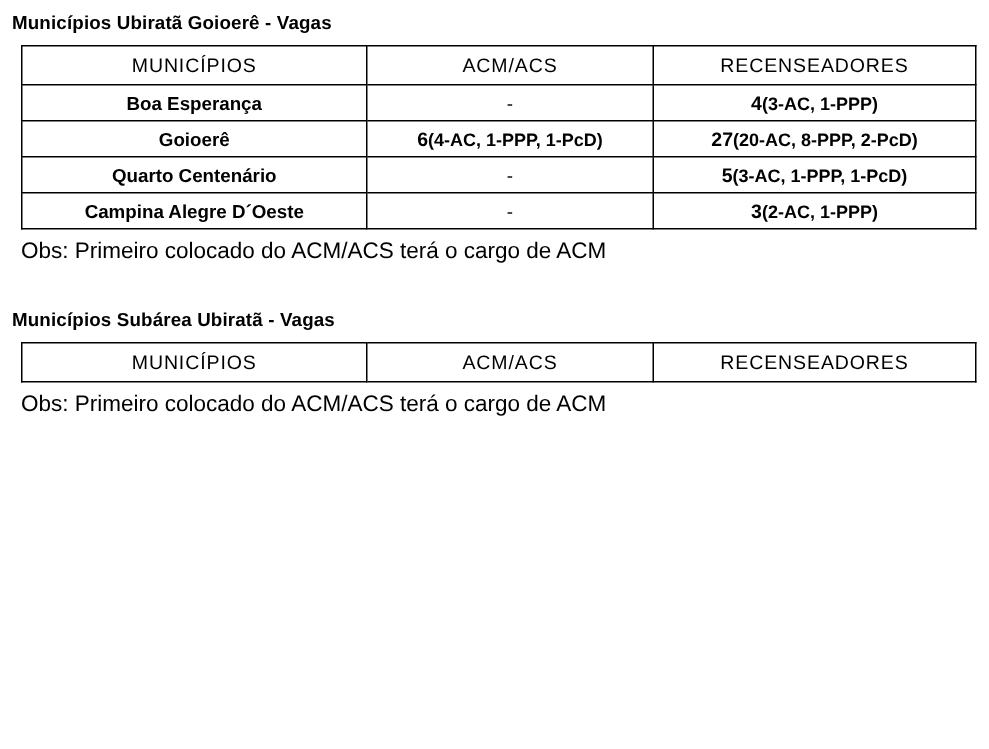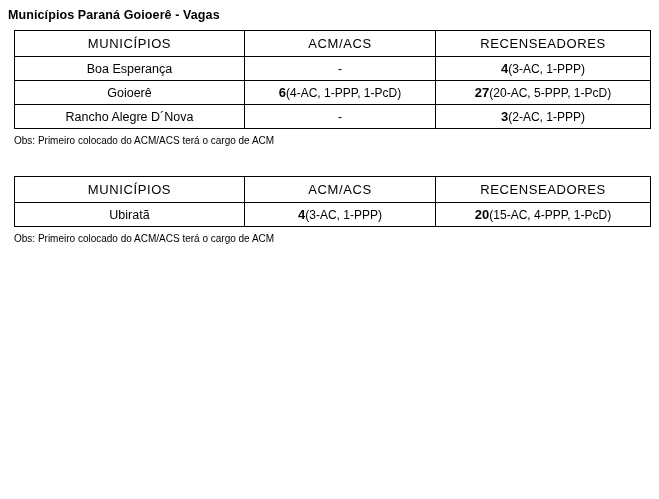--- a/index.html
+++ b/index.html
@@ -52,94 +52,95 @@
   }
   th.col-mun { width: 229px; }
   th.col-acm { width: 190px; }
   th.col-rec { width: 214px; }
   .hdr-acm, .hdr-rec {
     font-weight: bold;
     letter-spacing: 0.3px;
     margin-top: 39px;
   }
   .city {
-    font-weight: normal;
+    font-weight: bold;
     font-size: 12.5px;
   }
   .num {
     font-weight: bold;
     font-size: 13px;
   }
   .detail {
-    font-weight: normal;
+    font-weight: bold;
     font-size: 12px;
   }
   .dash {
     font-weight: normal;
     font-size: 12.5px;
   }
   .obs {
-    font-size: 10px;
+    font-size: 15px;
     margin: 6px 0 0 14px;
   }
   .gap {
     height: 30px;
   }
 </style>
 </head>
 <body>
 
 <div class="page">
 
   <div class="section">
-    <div class="section-title">Municípios Paraná Goioerê - Vagas</div>
+    <div class="section-title">Municípios Ubiratã Goioerê - Vagas</div>
     <table class="vagas">
       <thead>
         <tr>
           <th class="col-mun">MUNICÍPIOS</th>
           <th class="col-acm hdr-acm">ACM/ACS</th>
           <th class="col-rec hdr-rec">RECENSEADORES</th>
         </tr>
       </thead>
       <tbody>
         <tr>
           <td class="city">Boa Esperança</td>
           <td><span class="num"></span><span class="dash">-</span></td>
           <td><span class="num">4</span><span class="detail">(3-AC, 1-PPP)</span></td>
         </tr>
         <tr>
           <td class="city">Goioerê</td>
           <td><span class="num">6</span><span class="detail">(4-AC, 1-PPP, 1-PcD)</span></td>
-          <td><span class="num">27</span><span class="detail">(20-AC, 5-PPP, 1-PcD)</span></td>
+          <td><span class="num">27</span><span class="detail">(20-AC, 8-PPP, 2-PcD)</span></td>
         </tr>
         <tr>
-          <td class="city">Rancho Alegre D´Nova</td>
+          <td class="city">Quarto Centenário</td>
+          <td><span class="num"></span><span class="dash">-</span></td>
+          <td><span class="num">5</span><span class="detail">(3-AC, 1-PPP, 1-PcD)</span></td>
+        </tr>
+        <tr>
+          <td class="city">Campina Alegre D´Oeste</td>
           <td><span class="num"></span><span class="dash">-</span></td>
           <td><span class="num">3</span><span class="detail">(2-AC, 1-PPP)</span></td>
         </tr>
       </tbody>
     </table>
     <div class="obs">Obs: Primeiro colocado do ACM/ACS terá o cargo de ACM</div>
   </div>
 
   <div class="gap"></div>
 
   <div class="section">
+    <div class="section-title">Municípios Subárea Ubiratã - Vagas</div>
     <table class="vagas">
       <thead>
         <tr>
           <th class="col-mun">MUNICÍPIOS</th>
           <th class="col-acm hdr-acm">ACM/ACS</th>
           <th class="col-rec hdr-rec">RECENSEADORES</th>
         </tr>
       </thead>
       <tbody>
-        <tr>
-          <td class="city">Ubiratã</td>
-          <td><span class="num">4</span><span class="detail">(3-AC, 1-PPP)</span></td>
-          <td><span class="num">20</span><span class="detail">(15-AC, 4-PPP, 1-PcD)</span></td>
-        </tr>
       </tbody>
     </table>
     <div class="obs">Obs: Primeiro colocado do ACM/ACS terá o cargo de ACM</div>
   </div>
 
 </div>
 
 </body></html>

